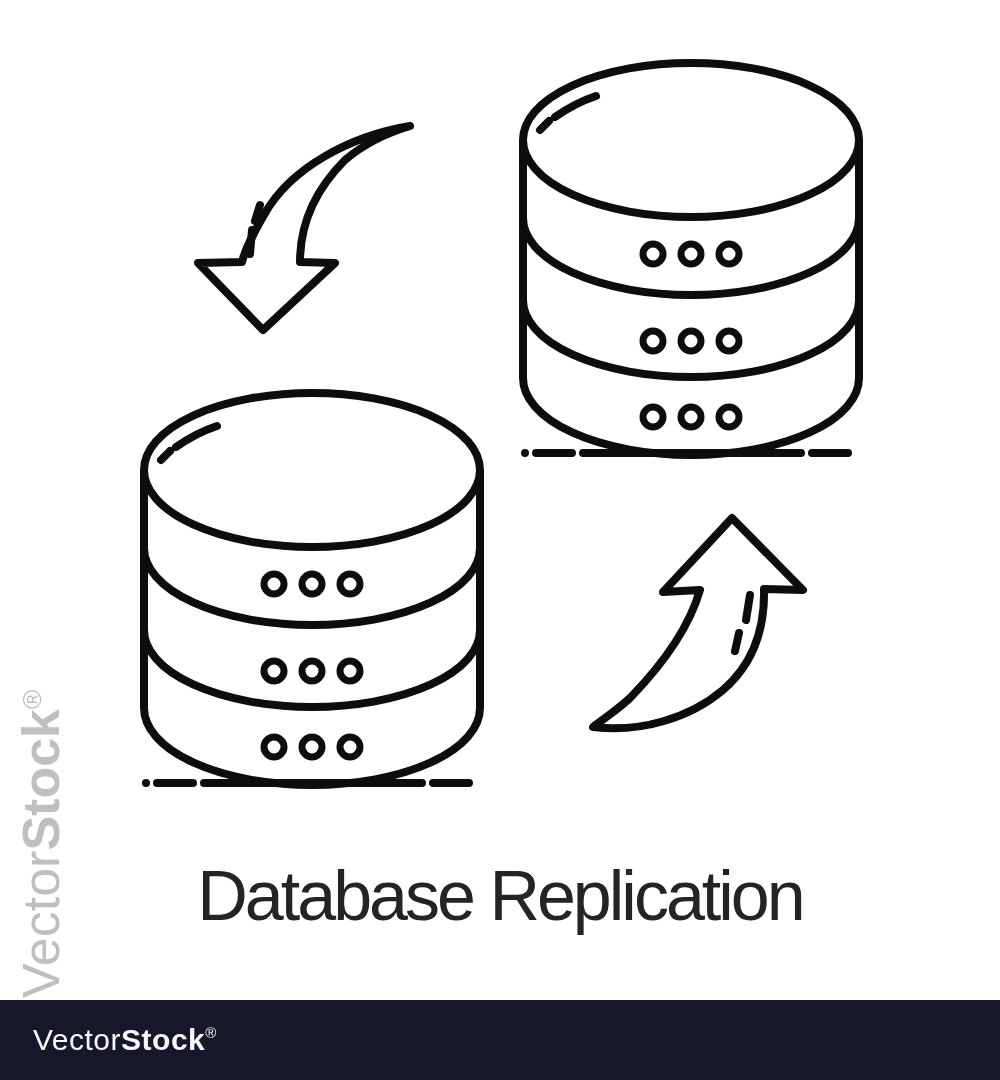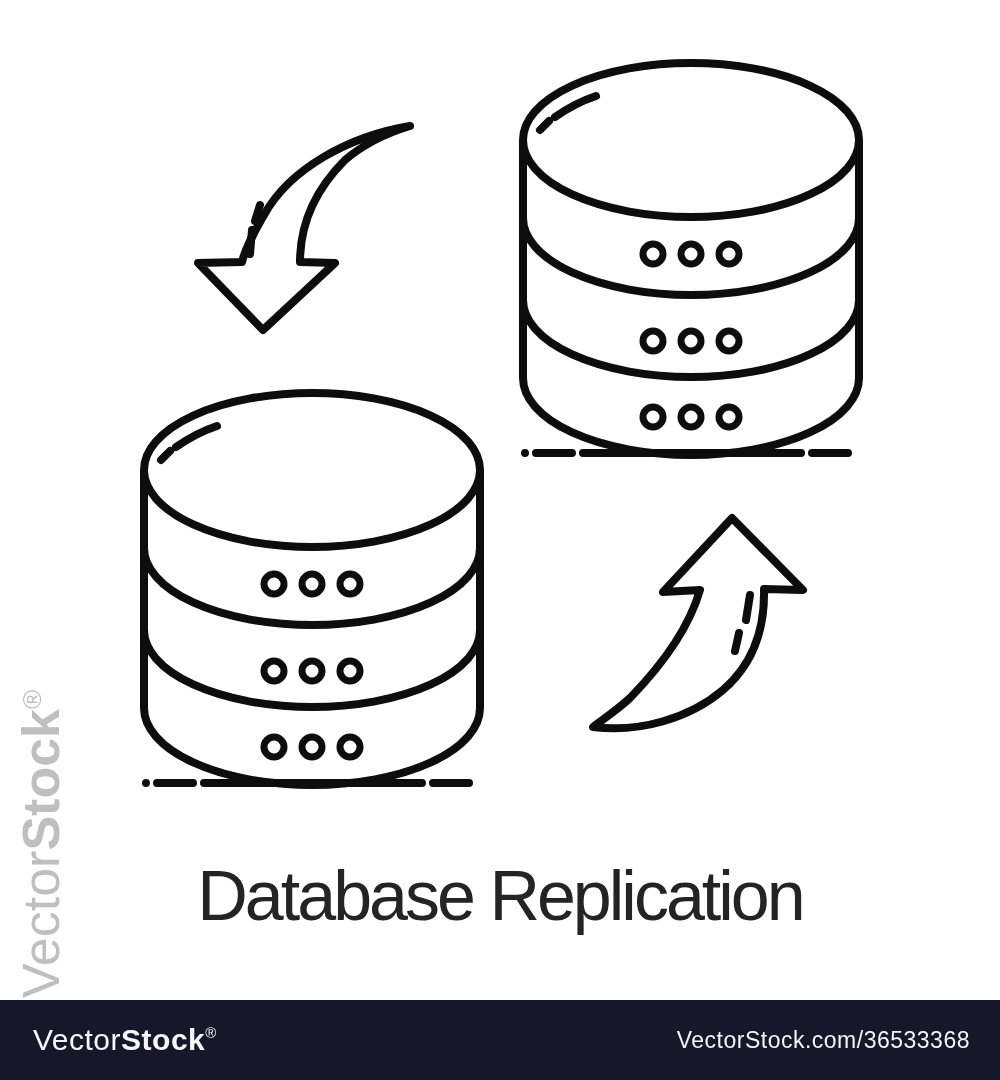--- a/index.html
+++ b/index.html
@@ -107,16 +107,15 @@
   <div class="title">Database Replication</div>
 
   <div class="side-watermark">
     <span>Vector</span><span class="bold">Stock</span><span class="reg">®</span>
   </div>
 
   <div class="bottom-bar">
     <div class="vs-logo">
       <span>Vector</span><span class="bold">Stock</span><span class="reg">®</span>
     </div>
-    <div class="vs-url">VectorStock.com/36533368</div>
   </div>
 
 </div>
 
 </body></html>

